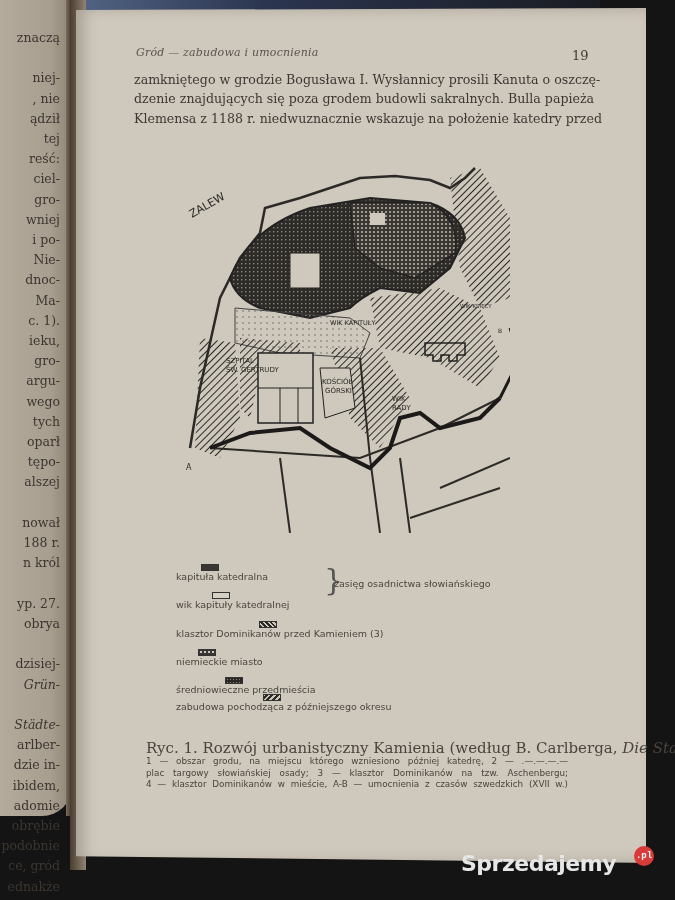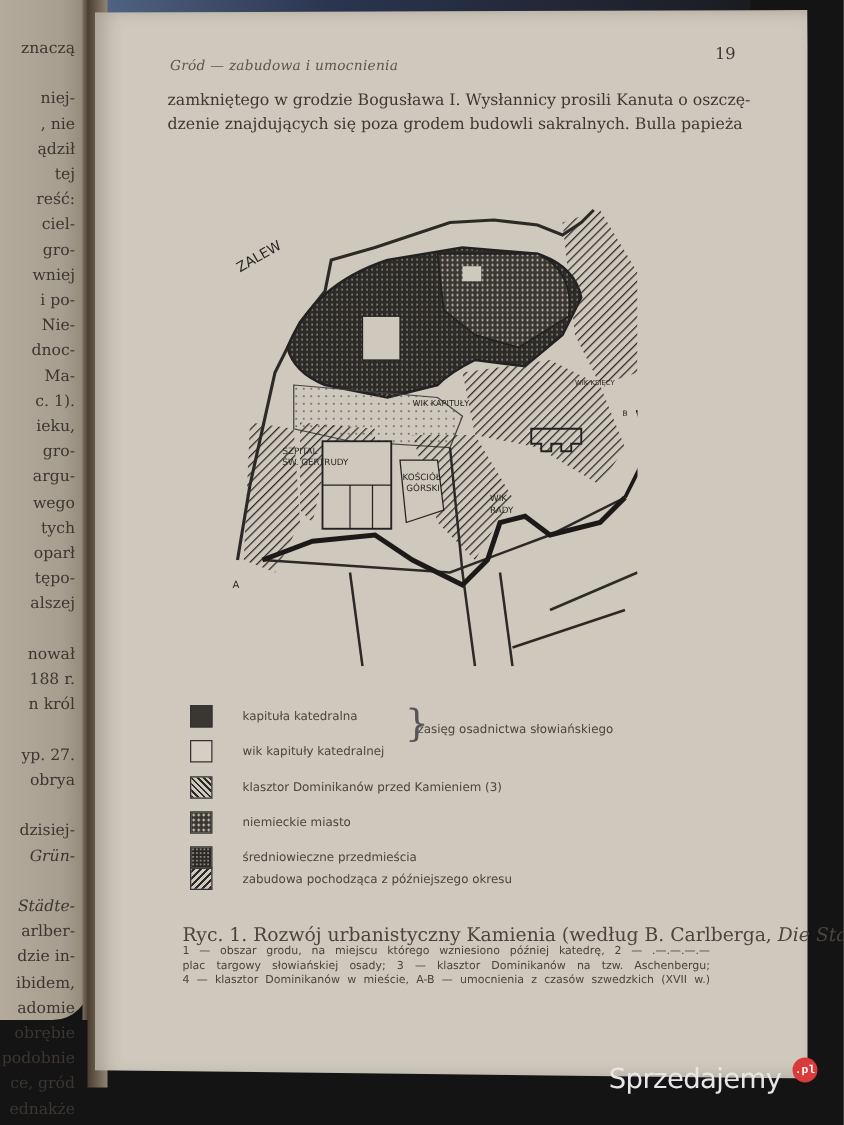--- a/index.html
+++ b/index.html
@@ -5,35 +5,35 @@
   html,body{margin:0;padding:0;}
   body{width:675px;height:900px;position:relative;overflow:hidden;background:#141414;font-family:"DejaVu Serif",serif;}
   .bg-top{position:absolute;left:40px;top:0;width:560px;height:20px;background:linear-gradient(90deg,#5a6d8e,#2b3550 40%,#1a1c22);}
   .left-page{position:absolute;left:0;top:0;width:72px;height:816px;background:linear-gradient(90deg,#b5ab9c,#a89e8f 70%,#8e8474);border-bottom-right-radius:30px;}
   .left-page .edge{position:absolute;right:0;top:0;width:6px;height:100%;background:linear-gradient(90deg,#7a6e60,#3d3328);}
   .left-lines{position:absolute;right:12px;top:28px;text-align:right;font-size:12.5px;line-height:20.2px;color:#3c3630;white-space:pre;}
   .left-lines .it{font-style:italic;}
   .right-page{position:absolute;left:76px;top:8px;width:570px;height:855px;background:#cfc8bc;clip-path:polygon(0 2px,100% 0,102% 100%,0 99.2%);box-shadow:inset 8px 0 14px rgba(60,50,40,.25);}
   .gutter{position:absolute;left:70px;top:0;width:16px;height:870px;background:linear-gradient(90deg,#4a3d2f,#8f8473);}
   .running-head{position:absolute;left:136px;top:46px;font-size:11px;font-style:italic;color:#5a554e;letter-spacing:.2px;}
-  .page-num{position:absolute;left:572px;top:36px;font-size:13px;color:#403b35;}
+  .page-num{position:absolute;left:572px;top:48px;font-size:13px;color:#403b35;}
   .body-text{position:absolute;left:134px;top:70px;width:436px;font-size:12.6px;line-height:19.4px;color:#3c3833;text-align:justify;}
   .body-text .ln{display:block;text-align-last:justify;white-space:nowrap;}
   .map{position:absolute;left:180px;top:158px;width:330px;height:375px;}
   .legend{position:absolute;left:152px;top:560px;}
-  .leg-row{position:absolute;left:0;height:18px;display:flex;align-items:center;}
+  .leg-row{position:absolute;left:0;height:18px;display:flex;align-items:center;flex-direction:column;}
   .swatch{width:18px;height:18px;border:1px solid #333;box-sizing:border-box;}
   .leg-label{margin-left:24px;font-size:9.5px;color:#4a453f;white-space:nowrap;font-family:"DejaVu Sans",sans-serif;}
   .brace{position:absolute;left:172px;top:5px;font-size:30px;color:#555;line-height:30px;font-family:"DejaVu Serif",serif;}
   .brace-label{position:absolute;left:182px;top:18px;font-size:9.5px;color:#4a453f;white-space:nowrap;font-family:"DejaVu Sans",sans-serif;}
   .caption{position:absolute;left:146px;top:741px;width:422px;color:#4a443d;}
   .caption .title{font-size:15px;line-height:15px;white-space:nowrap;}
   .caption .title i{font-style:italic;}
   .caption .ln{font-size:8.8px;line-height:11.6px;white-space:nowrap;font-family:"DejaVu Sans",sans-serif;display:block;text-align-last:justify;}
-  .watermark{position:absolute;left:487px;top:851px;font-family:"DejaVu Sans",sans-serif;font-weight:normal;font-size:22px;color:#e6e6e6;letter-spacing:-.5px;}
+  .watermark{position:absolute;left:461px;top:851px;font-family:"DejaVu Sans",sans-serif;font-weight:bold;font-size:22px;color:#e6e6e6;letter-spacing:-.5px;}
   .wm-pl{position:absolute;left:634px;top:846px;width:20px;height:20px;border-radius:50%;background:#d93a3a;color:#fff;font-family:Liberation Mono, monospace;font-size:9px;font-weight:bold;text-align:center;line-height:20px;}
 </style>
 </head>
 <body>
 
 <div class="bg-top"></div>
 
 <div class="left-page">
   <div class="edge"></div>
   <div class="left-lines" id="left-lines"><div>znaczą</div><div>&nbsp;</div><div>niej-</div><div>, nie</div><div>ądził</div><div>tej</div><div>reść:</div><div>ciel-</div><div>gro-</div><div>wniej</div><div>i po-</div><div>Nie-</div><div>dnoc-</div><div>Ma-</div><div>c. 1).</div><div>ieku,</div><div>gro-</div><div>argu-</div><div>wego</div><div>tych</div><div>oparł</div><div>tępo-</div><div>alszej</div><div>&nbsp;</div><div>nował</div><div>188 r.</div><div>n król</div><div>&nbsp;</div><div>yp. 27.</div><div>obrya</div><div>&nbsp;</div><div>dzisiej-</div><div class="it">Grün-</div><div>&nbsp;</div><div class="it">Städte-</div><div>arlber-</div><div>dzie in-</div><div>ibidem,</div><div>adomie</div><div>obrębie</div><div>podobnie</div><div>ce, gród</div><div>ednakże</div><div>ęsamia-</div></div>
@@ -42,20 +42,21 @@
 <div class="gutter"></div>
 
 <div class="right-page"></div>
 
 <div class="running-head">Gród — zabudowa i umocnienia</div>
 <div class="page-num">19</div>
 
 <div class="body-text">
   <span class="ln">zamkniętego w grodzie Bogusława I. Wysłannicy prosili Kanuta o oszczę-</span>
   <span class="ln">dzenie znajdujących się poza grodem budowli sakralnych. Bulla papieża</span>
+  <span class="ln">Klemensa z 1188 r. niedwuznacznie wskazuje na położenie katedry przed</span>
 </div>
 
 <svg class="map" viewBox="0 0 330 375" xmlns="http://www.w3.org/2000/svg">
   <defs>
     <pattern id="hatch" width="5" height="5" patternUnits="userSpaceOnUse" patternTransform="rotate(45)">
       <line x1="0" y1="0" x2="0" y2="5" stroke="#2c2a27" stroke-width="2"></line>
     </pattern>
     <pattern id="dots" width="4" height="4" patternUnits="userSpaceOnUse">
       <rect width="4" height="4" fill="#3a3733"></rect>
       <circle cx="2" cy="2" r="0.9" fill="#cfc8bc"></circle>

